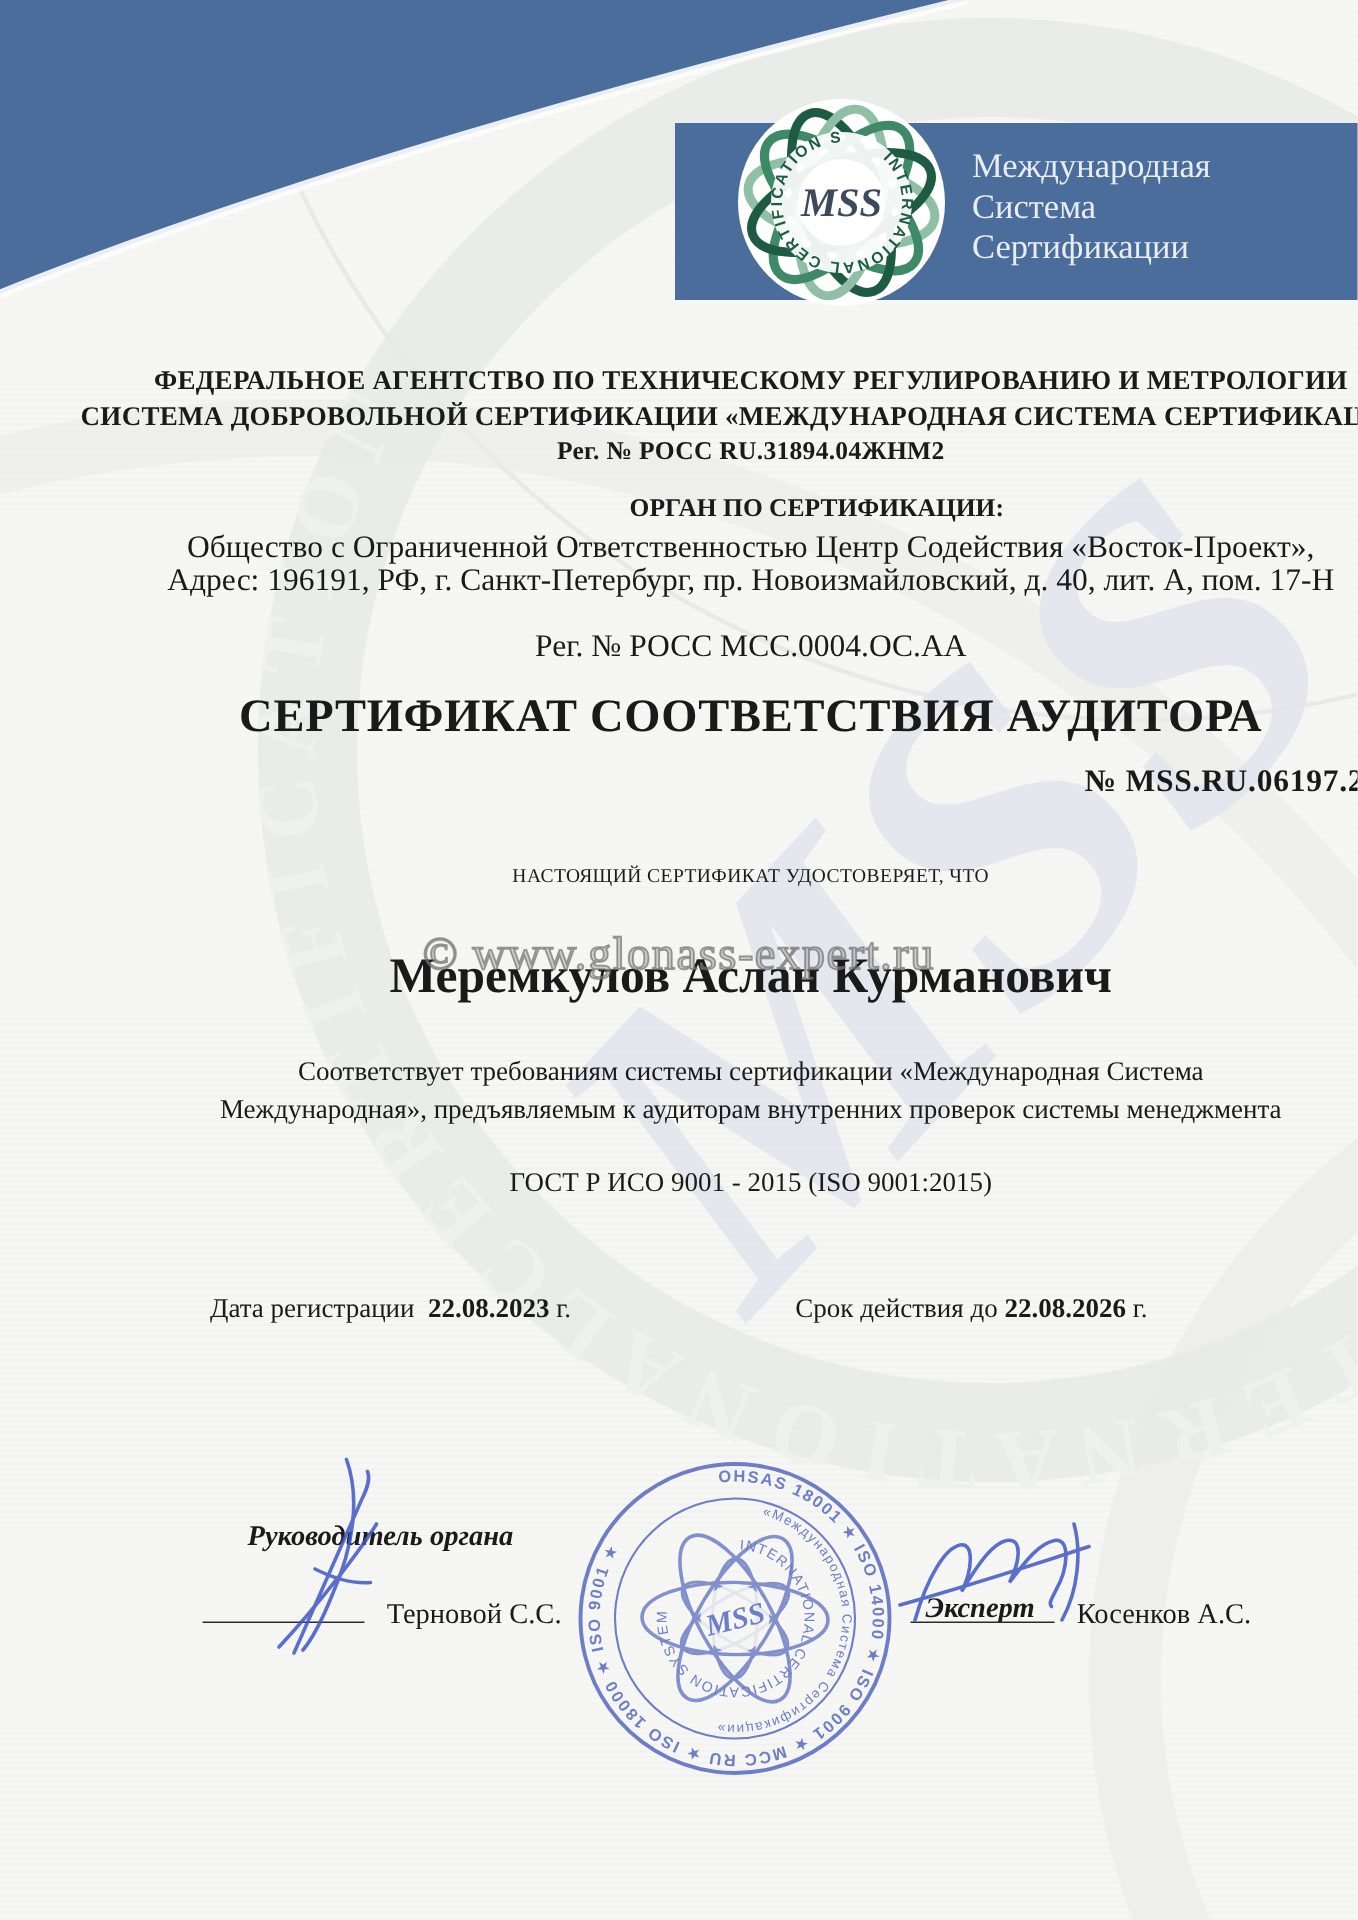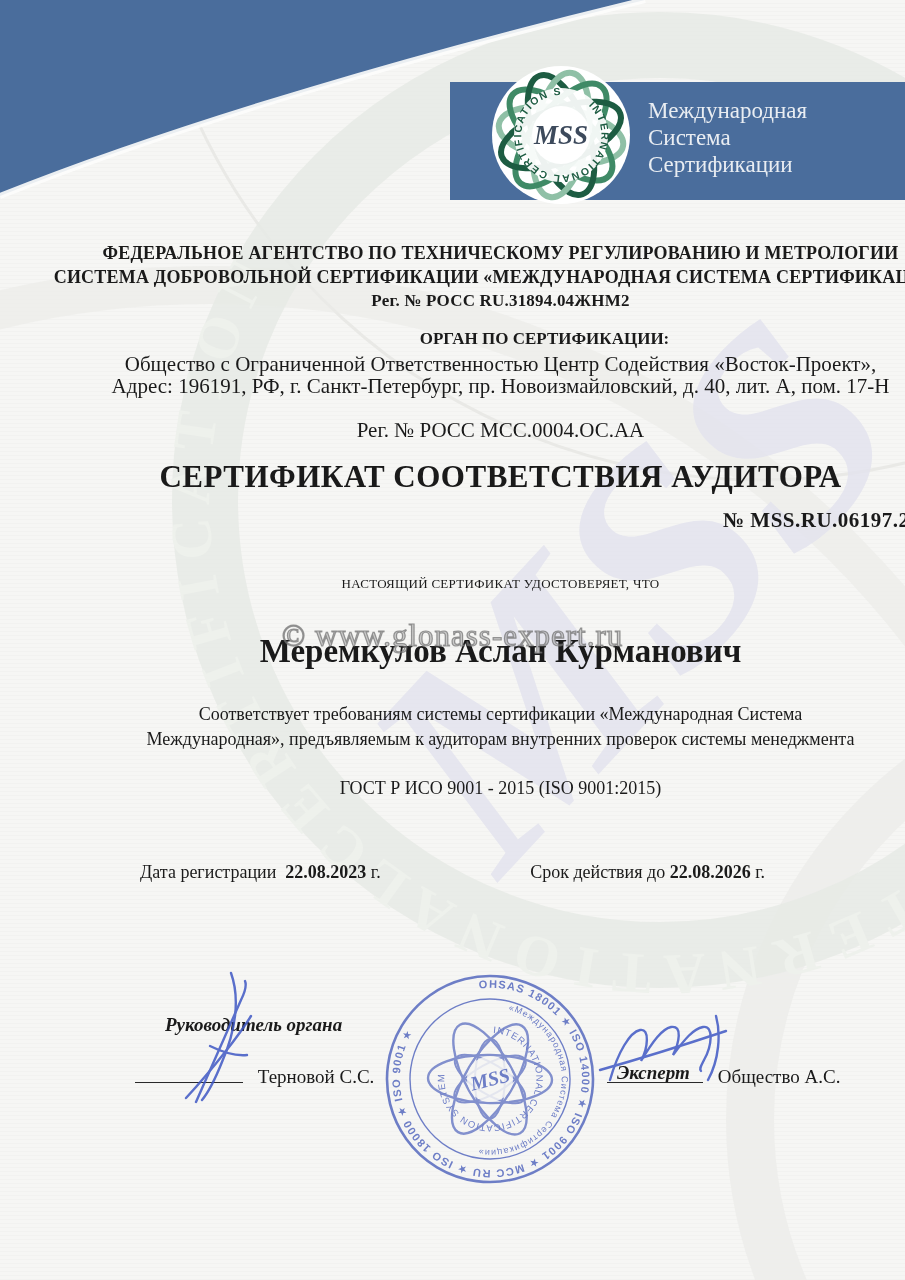--- a/index.html
+++ b/index.html
@@ -187,21 +187,21 @@
 
   <div class="sig-role" style="left:165px;top:1014px">Руководитель органа</div>
   <div class="sig-name-row" style="left:135px;top:1066px">
     <span class="sig-line"></span>
     <span class="sig-name">Терновой С.С.</span>
   </div>
 
   <div class="sig-role" style="left:617px;top:1062px">Эксперт</div>
   <div class="sig-name-row" style="left:607px;top:1066px">
     <span class="sig-line" style="width:96px"></span>
-    <span class="sig-name">Общество А.С.</span>
+    <span class="sig-name">Косенков А.С.</span>
   </div>
 
   <svg class="sign-overlay" width="905" height="1280" viewBox="0 0 905 1280">
     <g fill="none" stroke="#3f58c4" stroke-width="2.4" opacity="0.85" stroke-linecap="round">
       <path d="M231,973 C240,998 236,1030 222,1062 C214,1082 207,1094 202,1100"></path>
       <path d="M186,1098 C212,1070 240,1034 251,1016"></path>
       <path d="M196,1102 L241,1000 C245,992 247,986 245,981"></path>
       <path d="M210,1046 C222,1052 236,1056 247,1055"></path>
       <path d="M610,1080 C618,1052 630,1032 640,1030 C650,1028 648,1048 641,1061 C653,1041 662,1029 671,1027 C683,1025 679,1043 673,1055 C685,1039 693,1029 703,1027 C714,1025 712,1046 704,1060 C701,1066 699,1069 701,1071"></path>
       <path d="M600,1070 C632,1061 684,1045 726,1031"></path>

